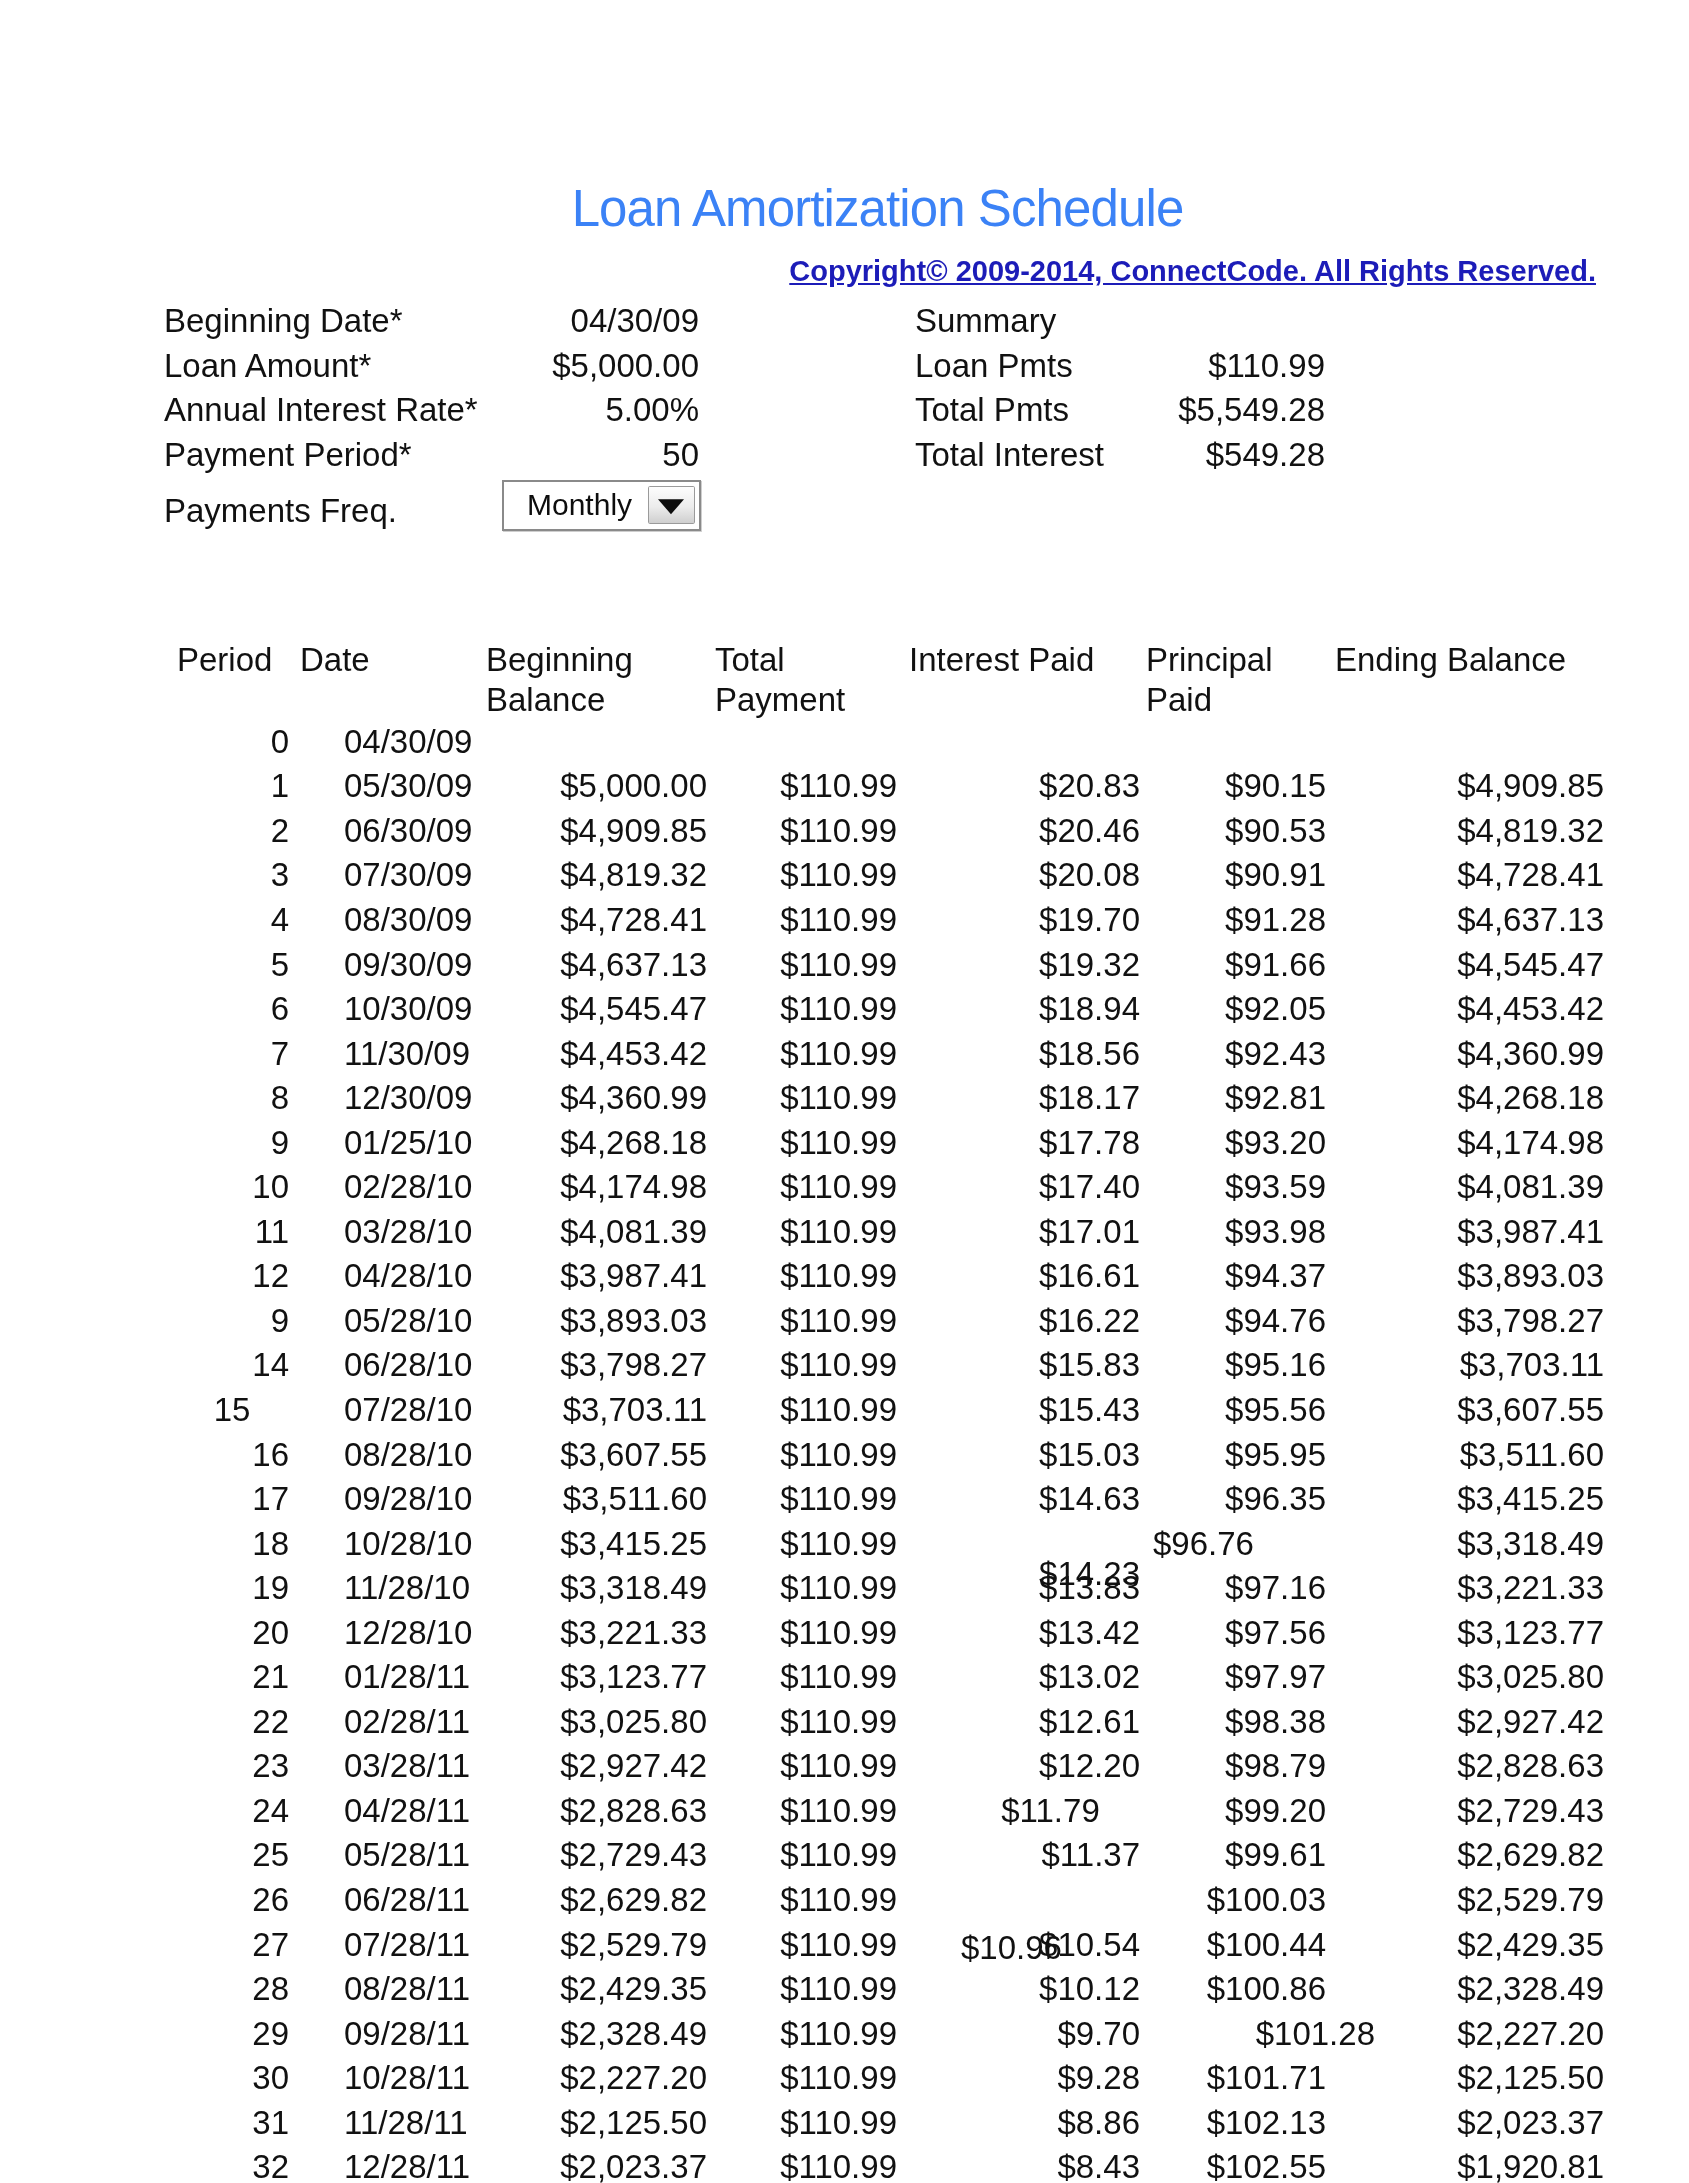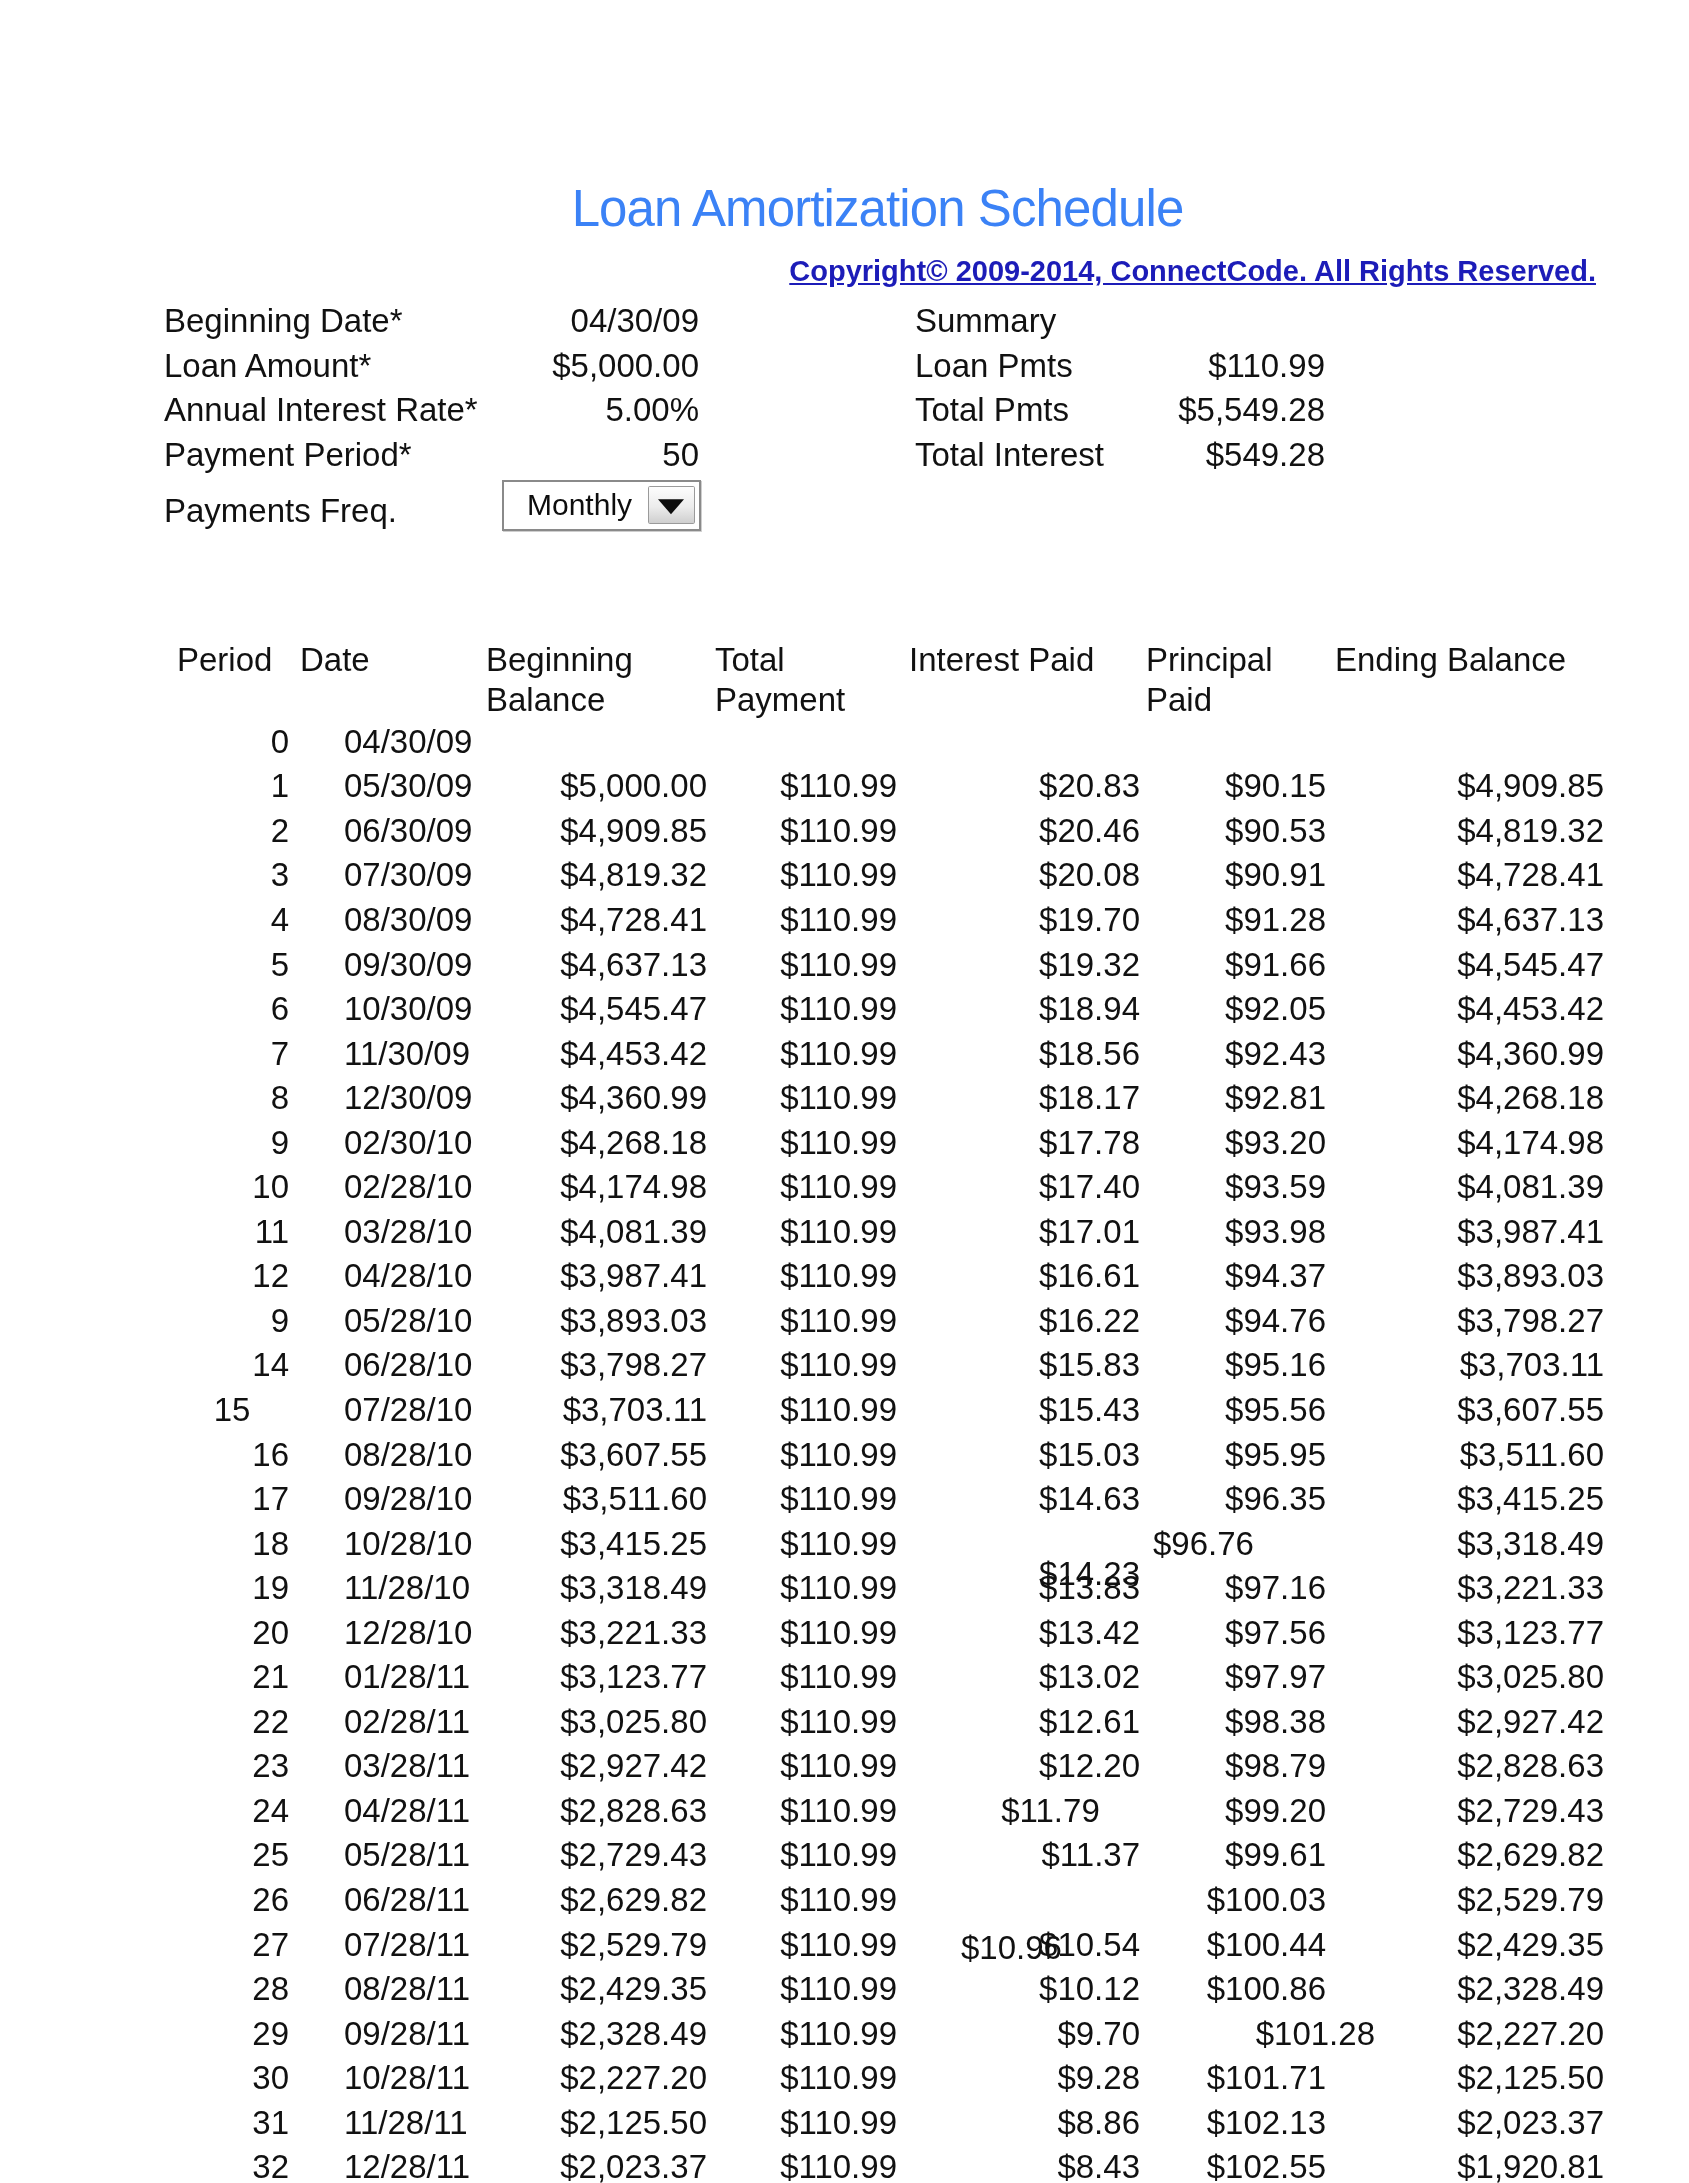--- a/index.html
+++ b/index.html
@@ -175,21 +175,21 @@
       <div class="tcell" style="left: 175px; width: 114px; text-align: right;">8</div>
       <div class="tcell" style="left: 344px; width: 140px; text-align: left;">12/30/09</div>
       <div class="tcell" style="left: 524px; width: 183px; text-align: right;">$4,360.99</div>
       <div class="tcell" style="left: 742px; width: 155px; text-align: right;">$110.99</div>
       <div class="tcell" style="left: 961px; width: 179px; text-align: right;">$18.17</div>
       <div class="tcell" style="left: 1153px; width: 173px; text-align: right;">$92.81</div>
       <div class="tcell" style="left: 1415px; width: 189px; text-align: right;">$4,268.18</div>
     </div>
     <div class="trow" style="top: 1120px;">
       <div class="tcell" style="left: 175px; width: 114px; text-align: right;">9</div>
-      <div class="tcell" style="left: 344px; width: 140px; text-align: left;">02/30/10</div>
+      <div class="tcell" style="left: 344px; width: 140px; text-align: left;">01/25/10</div>
       <div class="tcell" style="left: 524px; width: 183px; text-align: right;">$4,268.18</div>
       <div class="tcell" style="left: 742px; width: 155px; text-align: right;">$110.99</div>
       <div class="tcell" style="left: 961px; width: 179px; text-align: right;">$17.78</div>
       <div class="tcell" style="left: 1153px; width: 173px; text-align: right;">$93.20</div>
       <div class="tcell" style="left: 1415px; width: 189px; text-align: right;">$4,174.98</div>
     </div>
     <div class="trow" style="top: 1164px;">
       <div class="tcell" style="left: 175px; width: 114px; text-align: right;">10</div>
       <div class="tcell" style="left: 344px; width: 140px; text-align: left;">02/28/10</div>
       <div class="tcell" style="left: 524px; width: 183px; text-align: right;">$4,174.98</div>

